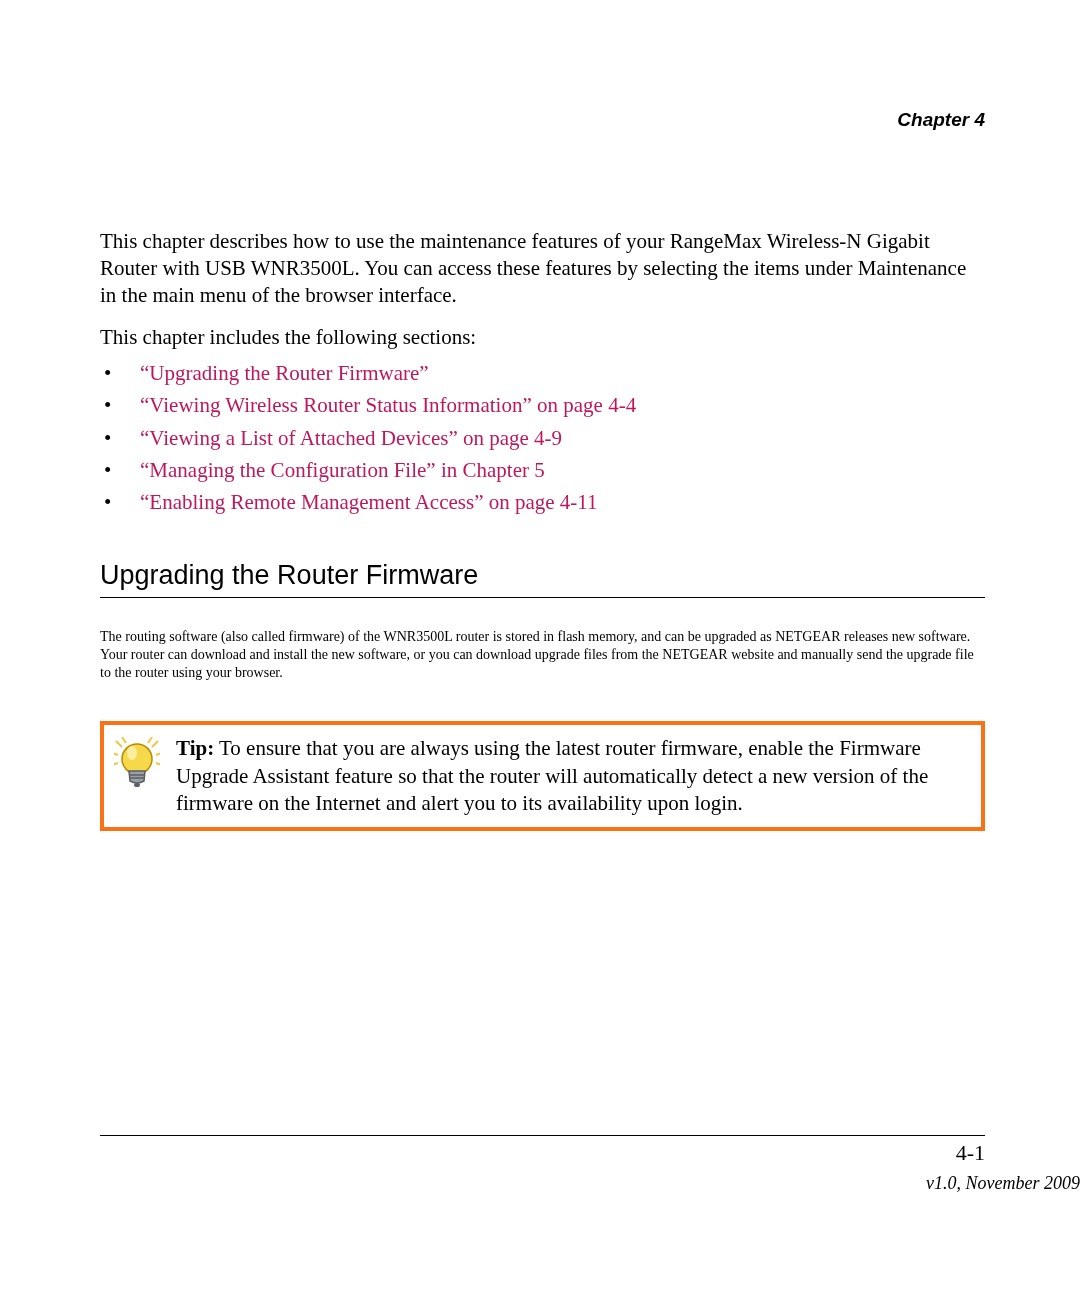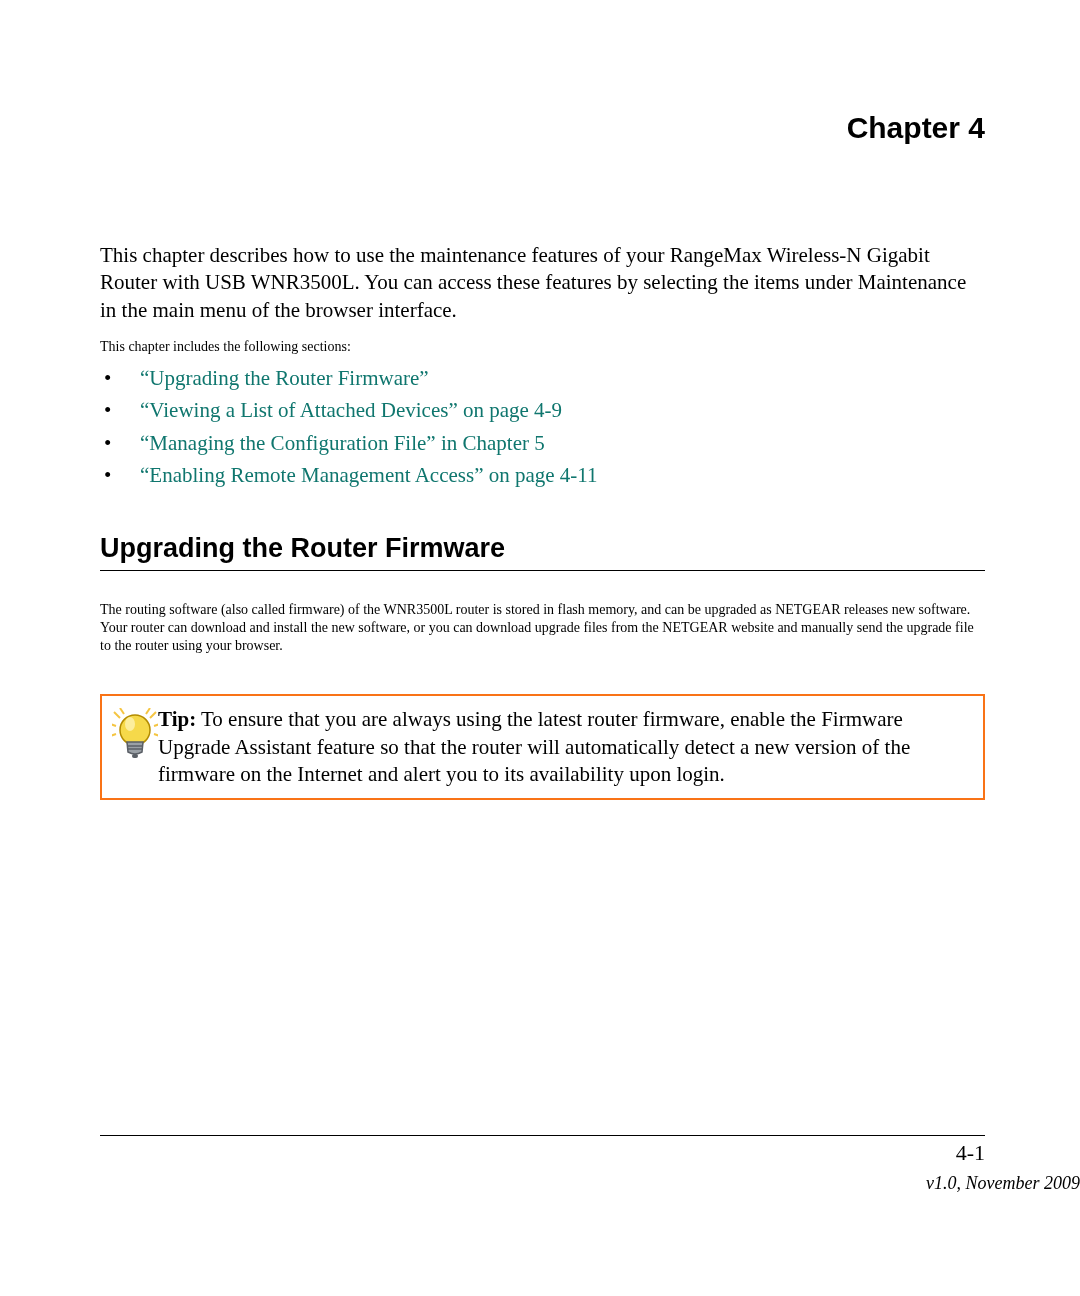--- a/index.html
+++ b/index.html
@@ -14,35 +14,36 @@
   .page {
     padding: 108px 95px 0 100px;
   }
   .chapter-heading {
     text-align: right;
     font-family: Arial, Helvetica, sans-serif;
     font-weight: bold;
     margin-bottom: 95px;
   }
   .chapter-number {
-    font-size: 30px;
+    font-size: 19px;
     line-height: 1.3;
+    font-style: italic;
   }
   .chapter-title {
     font-size: 30px;
     line-height: 1.3;
   }
   .intro-text {
     font-size: 21px;
     line-height: 1.3;
     margin-bottom: 14px;
     margin-top: 36px;
   }
   .sections-intro {
-    font-size: 14px;
+    font-size: 21px;
     line-height: 1.3;
     margin-bottom: 8px;
   }
   .section-list {
     list-style: none;
     padding-left: 0;
   }
   .section-list li {
     font-size: 21px;
     line-height: 1.4;
@@ -51,43 +52,43 @@
     margin-bottom: 3px;
   }
   .section-list li::before {
     content: "•";
     position: absolute;
     left: 4px;
     top: 0;
     color: #000;
   }
   .link {
-    color: #0f766e;
+    color: #be185d;
     text-decoration: none;
   }
   .section-heading {
     font-family: Arial, Helvetica, sans-serif;
-    font-weight: bold;
+    font-weight: normal;
     font-size: 27px;
     margin-top: 42px;
     padding-bottom: 6px;
     border-bottom: 1.5px solid #000;
     margin-bottom: 30px;
   }
   .body-text {
     font-size: 14px;
     line-height: 1.3;
     margin-bottom: 39px;
   }
   .tip-box {
-    border: 2px solid #f97316;
+    border: 4px solid #f97316;
     padding: 10px 12px 10px 10px;
     display: flex;
     align-items: flex-start;
-    gap: 0;
+    gap: 16px;
   }
   .tip-icon {
     width: 46px;
     height: 56px;
     flex-shrink: 0;
     margin-top: 2px;
   }
   .tip-text {
     font-size: 21px;
     line-height: 1.3;
@@ -126,20 +127,21 @@
   <div class="chapter-heading">
     <div class="chapter-number">Chapter 4</div>
   </div>
 
   <p class="intro-text">This chapter describes how to use the maintenance features of your RangeMax Wireless-N Gigabit Router with USB WNR3500L. You can access these features by selecting the items under Maintenance in the main menu of the browser interface.</p>
 
   <p class="sections-intro">This chapter includes the following sections:</p>
 
   <ul class="section-list">
     <li><a class="link">“Upgrading the Router Firmware”</a></li>
+    <li><a class="link">“Viewing Wireless Router Status Information” on page 4-4</a></li>
     <li><a class="link">“Viewing a List of Attached Devices” on page 4-9</a></li>
     <li><a class="link">“Managing the Configuration File” in Chapter 5</a></li>
     <li><a class="link">“Enabling Remote Management Access” on page 4-11</a></li>
   </ul>
 
   <h2 class="section-heading">Upgrading the Router Firmware</h2>
 
   <p class="body-text">The routing software (also called firmware) of the WNR3500L router is stored in flash memory, and can be upgraded as NETGEAR releases new software. Your router can download and install the new software, or you can download upgrade files from the NETGEAR website and manually send the upgrade file to the router using your browser.</p>
 
   <div class="tip-box">

